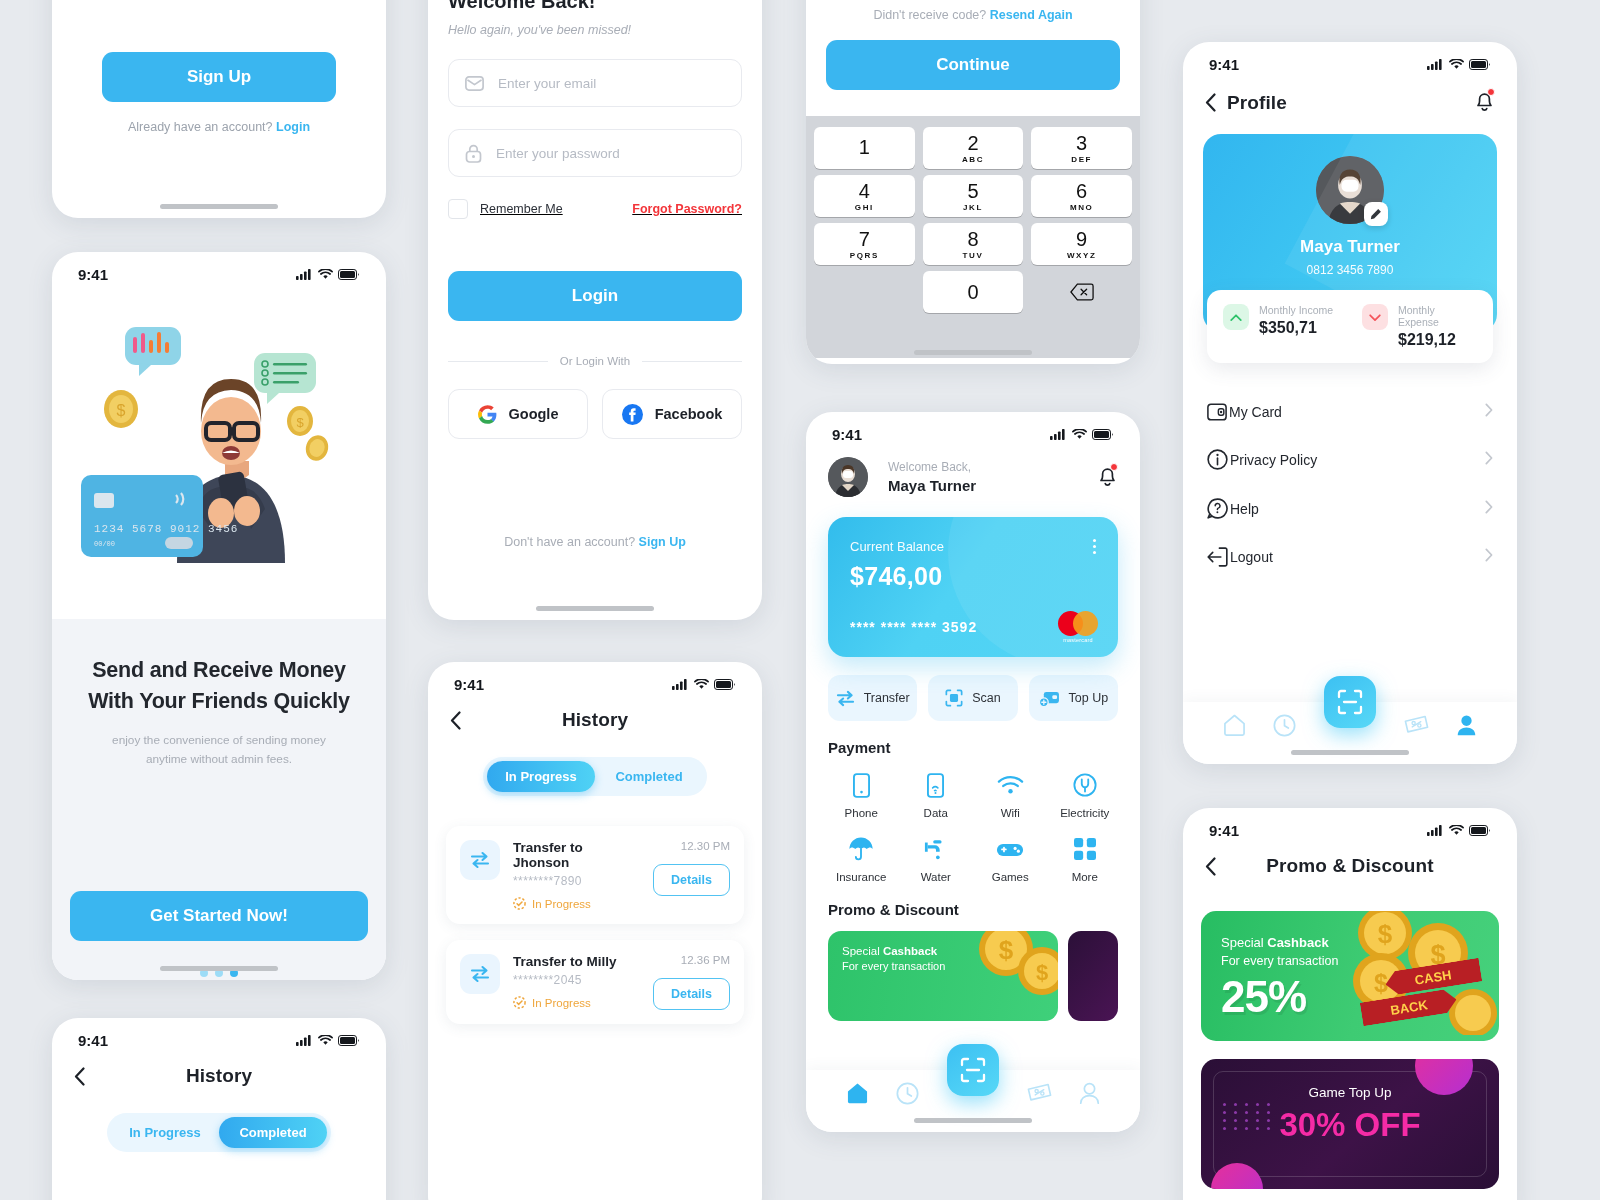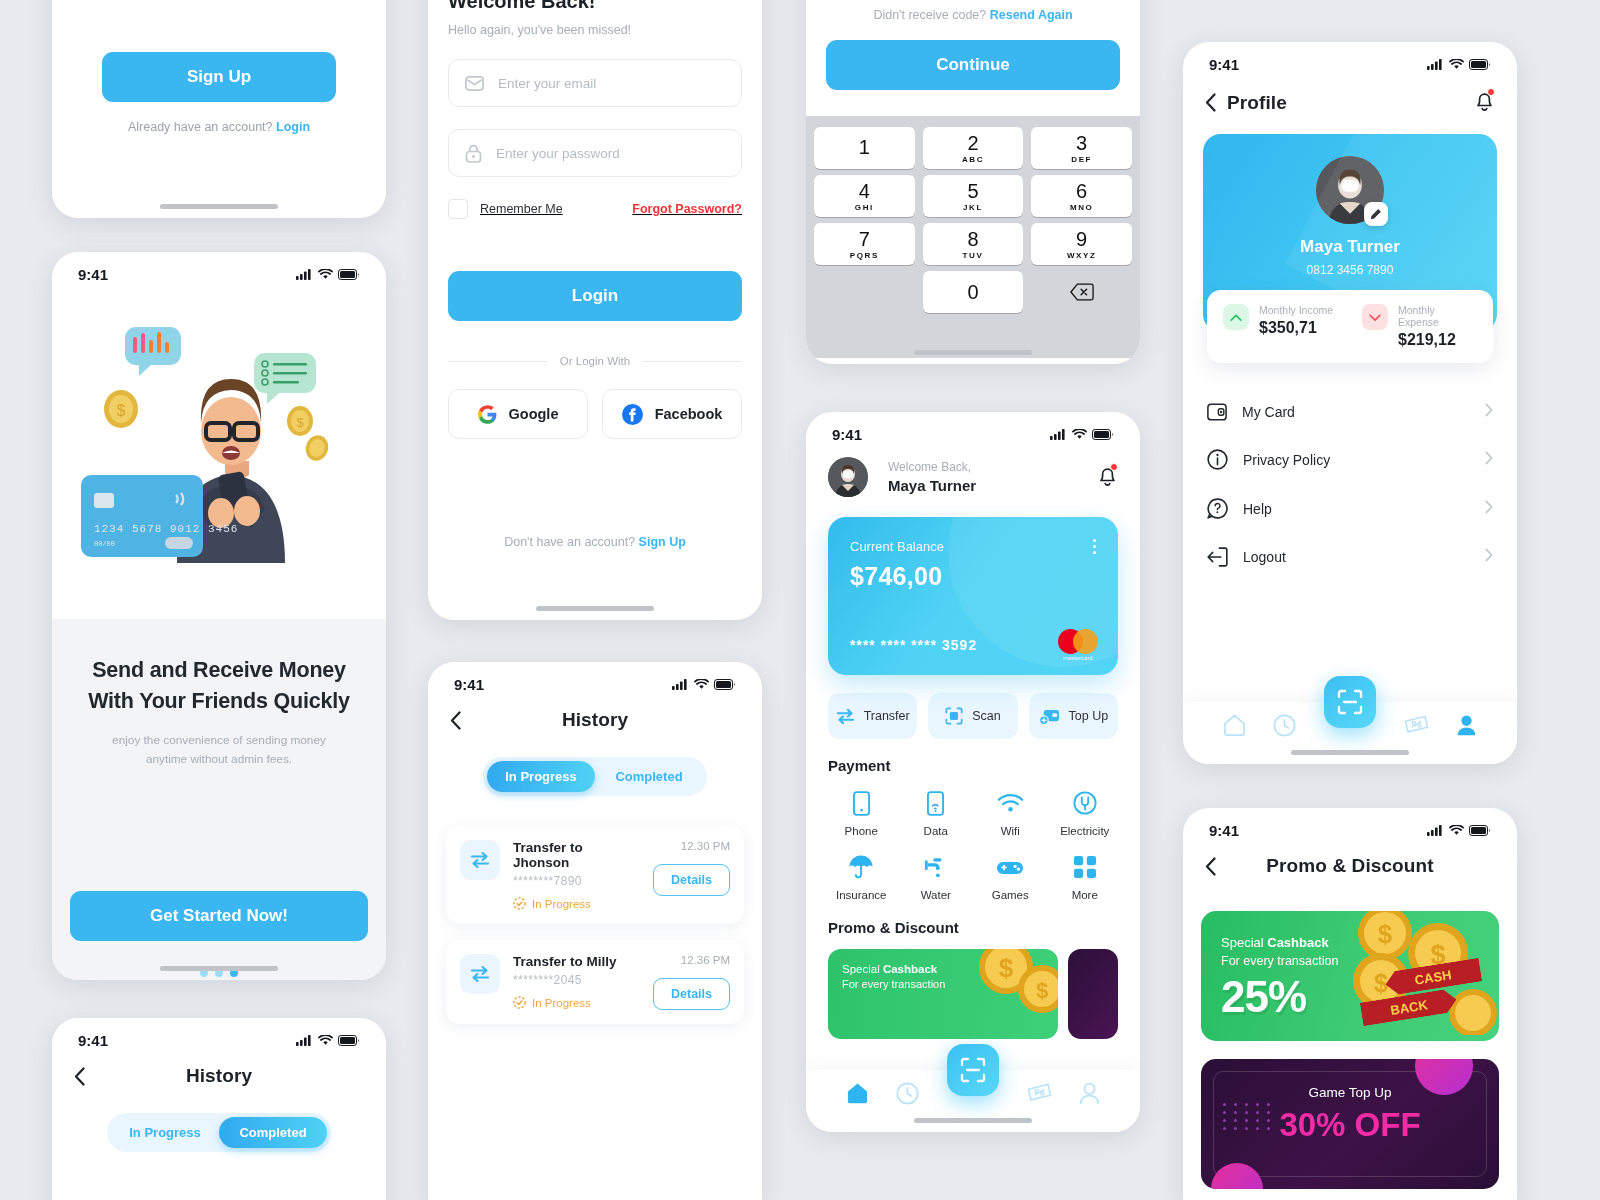--- a/index.html
+++ b/index.html
@@ -73,21 +73,21 @@
   }
   .seg { flex:1; text-align:center; padding: 8px 0; font-size:13px; font-weight:bold;
     color:#3ab6f0; border-radius:18px; cursor:pointer;}
   .seg.active { background: linear-gradient(90deg,#31a9ef,#4fd2f5); color:#fff;
     box-shadow:0 3px 8px rgba(60,180,240,.4); }
 
   
   #login { left: 428px; top: -70px; width: 334px; height: 690px; padding: 0 20px;}
   #login .inner { padding: 60px 0 0 0; }
   #login h1 { font-size:20px; font-weight:bold; color:#1d2128; }
-  #login .hello { font-size:12.5px; color:#a8adb6; margin-top:10px;}
+  #login .hello { font-size:12.5px; color:#a8adb6; margin-top:10px;font-style:italic;}
   .field {
     display:flex; align-items:center; gap:14px;
     border:1.3px solid #e8eaef; border-radius:11px;
     height:48px; padding:0 16px; margin-top:22px; background:#fff;
   }
   .field .ph { font-size:13.5px; color:#b6bbc4; }
   .field svg { color:#c3c7ce; }
   .rowline { display:flex; align-items:center; justify-content:space-between; margin-top:22px;text-decoration:underline;}
   .cbx { width:20px;height:20px;border:1.3px solid #e2e5ea;border-radius:4px; }
   .rm { font-size:12.5px; color:#2c3038; margin-left:12px;}
@@ -141,21 +141,21 @@
   #home { left: 806px; top: 412px; width: 334px; height: 720px; }
   .home-head { display:flex; align-items:center; gap:20px; padding: 8px 22px 0; }
   .avatar { width:40px;height:40px;border-radius:50%;flex:none; overflow:hidden;
     background: radial-gradient(circle at 50% 38%, #8f9296, #46484b);}
   .wb { font-size:12px; color:#a8adb6;}
   .uname { font-size:15px; font-weight:bold; color:#1d2128; margin-top:3px;}
   .bell { margin-left:auto; position:relative; color:#1d2128;}
   .bell .badge { position:absolute; top:-1px; right:0; width:8px;height:8px;border-radius:50%;
     background:#f4353a; border:1.5px solid #fff;}
   .balcard {
-    margin: 20px 22px 0; height: 158px; border-radius: 18px; position:relative;
+    margin: 20px 22px 0; height: 140px; border-radius: 18px; position:relative;
     background: linear-gradient(125deg, #32bcec 0%, #4fd2f4 45%, #52d4f5 100%);
     padding: 22px; color:#fff; overflow:hidden;
     box-shadow: 0 10px 24px rgba(70,190,240,.32);
   }
   .balcard::before{content:"";position:absolute;right:-60px;top:-80px;width:230px;height:230px;
     border-radius:50%;background:rgba(255,255,255,.08);}
   .cb-lbl { font-size:13px; opacity:.95;}
   .cb-amt { font-size:25px; font-weight:bold; margin-top:8px; letter-spacing:.3px;}
   .cb-num { position:absolute; left:22px; bottom:22px; font-size:14px; letter-spacing:1px; font-weight:bold;}
   .kebab { position:absolute; right:22px; top:22px; display:flex;flex-direction:column;gap:3px;}
@@ -219,21 +219,21 @@
     margin: -42px 24px 0; position:relative; z-index:3; background:#fff; border-radius:14px;
     box-shadow:0 6px 20px rgba(70,85,110,.12); padding: 14px 16px; display:flex; gap:24px;
   }
   .stat { flex:1; display:flex; gap:10px; align-items:flex-start;}
   .stat .chip { width:26px;height:26px;border-radius:8px; display:flex;align-items:center;justify-content:center; flex:none;}
   .chip.up { background:#dcf7e6; color:#2ec36a;}
   .chip.down { background:#fde0e2; color:#f4545b;}
   .stat .lb { font-size:10.5px; color:#aab0b8;}
   .stat .vl { font-size:16px; font-weight:bold; color:#1d2128; margin-top:3px;}
   .menu { padding: 26px 24px 0; }
-  .mitem { display:flex; align-items:center; gap:15px; padding: 14px 0; cursor:pointer;}
+  .mitem { display:flex; align-items:center; gap:2px; padding: 14px 0; cursor:pointer;}
   .mitem .mi { color:#23272e; display:flex; }
   .mitem .ml { font-size:14px; color:#23272e; flex:1;}
   .mitem .mr { color:#c3c7ce; }
 
   
   #promo { left: 1183px; top: 808px; width: 334px; height: 420px; }
   .promo-card {
     margin: 22px 18px 0; height: 130px; border-radius:15px; position:relative; overflow:hidden;
     background:linear-gradient(105deg,#27bd62 0%,#3ecb73 55%,#46d17c 100%);
     padding: 24px 20px; color:#fff;

